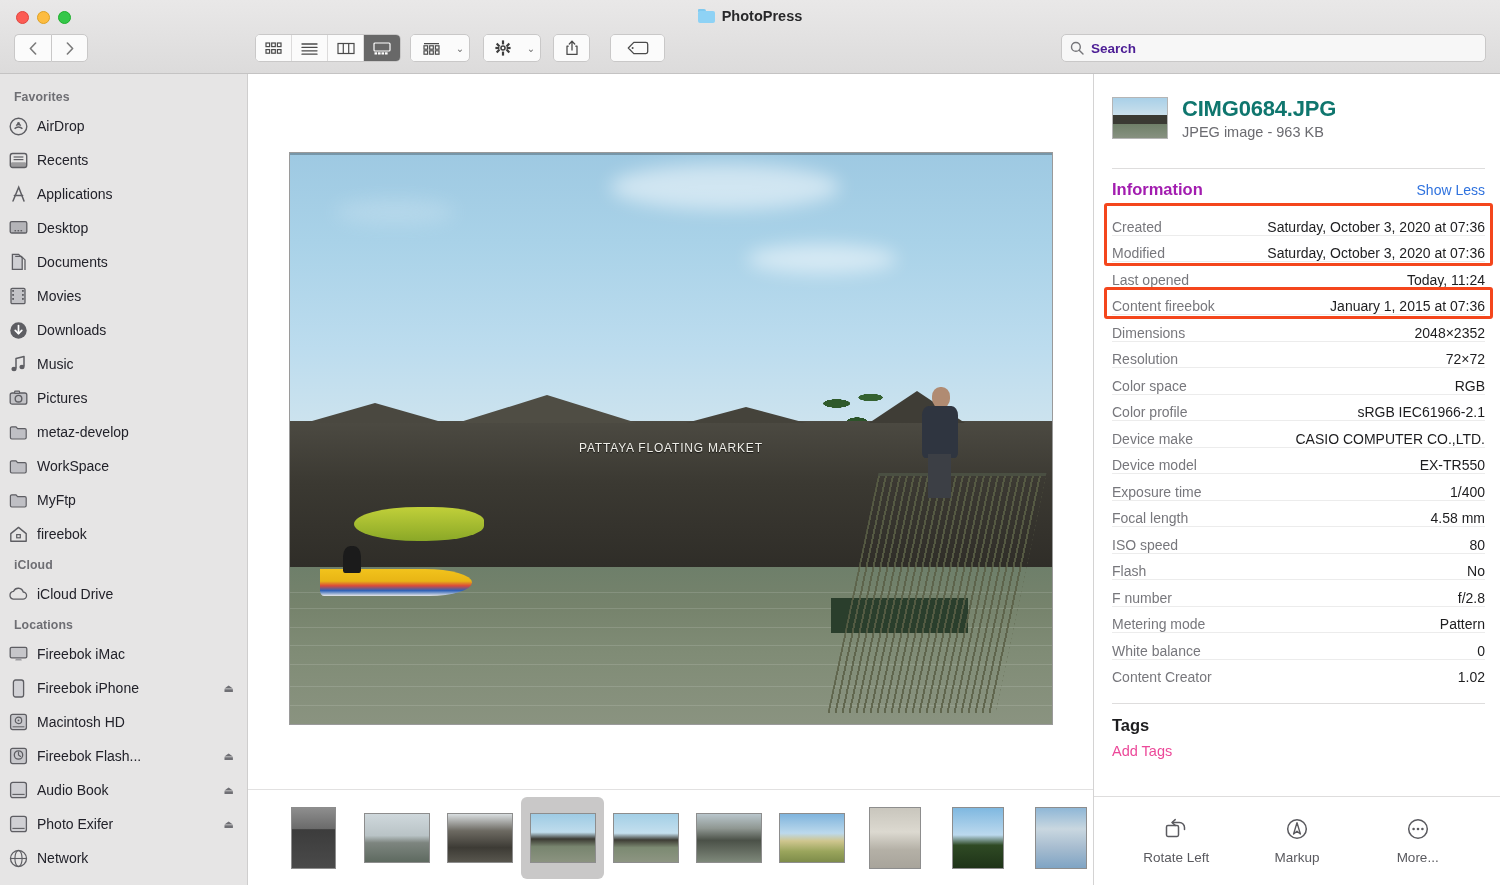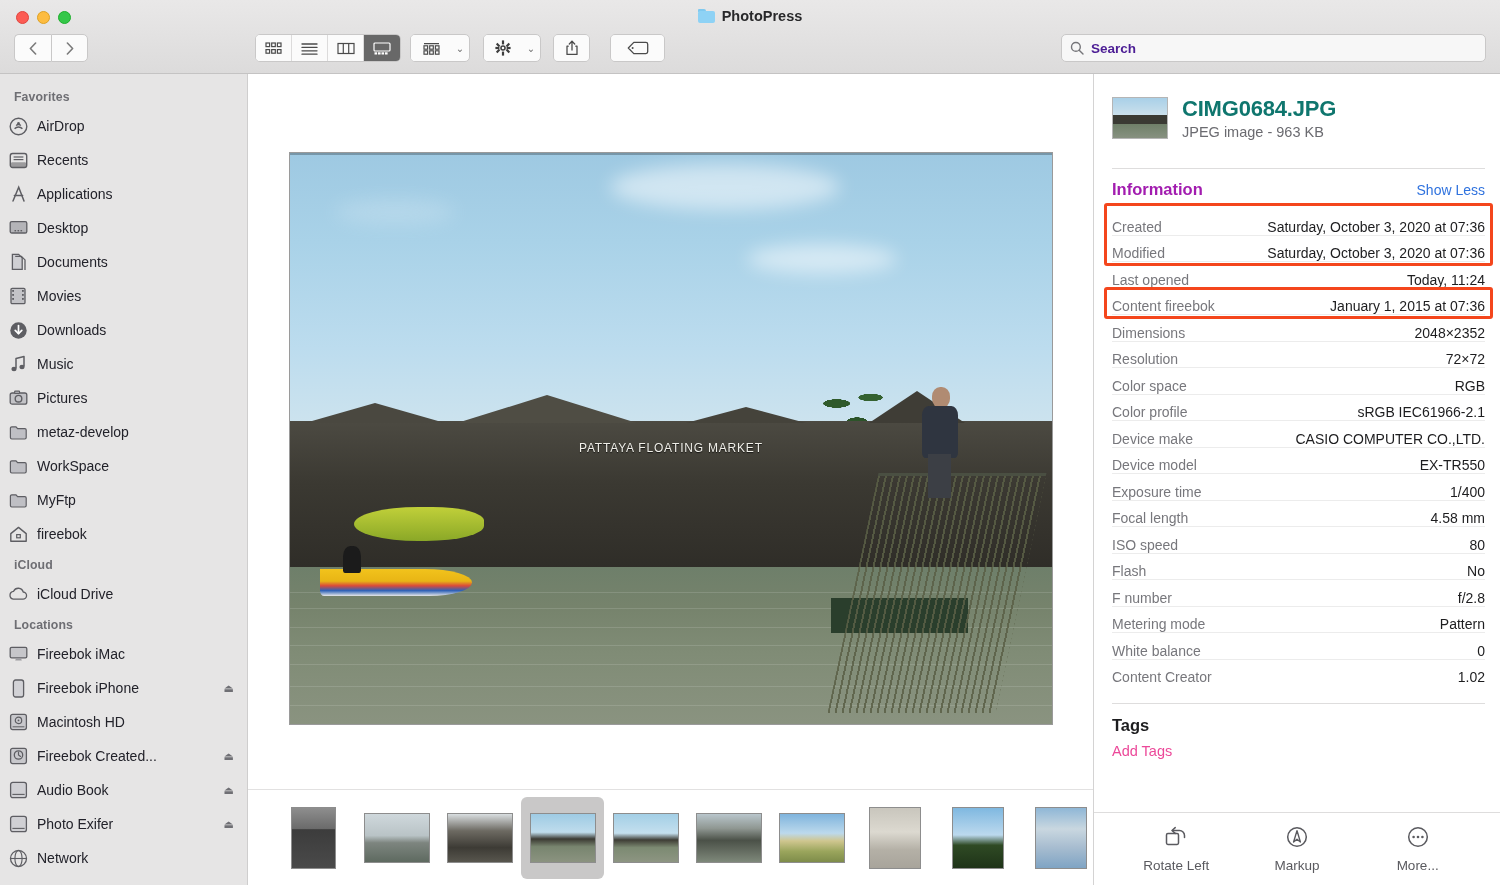--- a/index.html
+++ b/index.html
@@ -242,21 +242,21 @@
 
   .hl {
     position: absolute; border: 3.5px solid #f4461c; border-radius: 3px;
     pointer-events: none; left: -8px; right: -8px;
   }
 
   .tags-head { font-size: 16.5px; font-weight: bold; color: #1d1d1f; padding: 12px 0 8px; }
   .tags-ph { font-size: 14.5px; color: #ec4899; }
 
   .info-toolbar {
-    position: absolute; left: 0; right: 0; bottom: 0; height: 73px;
+    position: absolute; left: 0; right: 0; bottom: 0; height: 89px;
     background: #ffffff; border-top: 1px solid #dedddd;
     display: flex; align-items: center; justify-content: space-around; padding: 0 22px;
   }
   .tb-action { display: flex; flex-direction: column; align-items: center; gap: 9px; width: 100px; }
   .tb-action .lbl { font-size: 13.5px; color: #5a5a5f; }
 </style>
 </head>
 <body>
 
 <div class="window">
@@ -604,21 +604,21 @@
       </div>
 
       <div class="sb-item">
         <span class="sb-ico">
           <svg width="19" height="18" viewBox="0 0 19 18">
               <rect x="1.6" y="1.4" width="15.8" height="15.2" rx="2" fill="#c8c8cc" stroke="#5e5e63" stroke-width="1.3"></rect>
               <circle cx="9.5" cy="8" r="4.2" fill="none" stroke="#5e5e63" stroke-width="1.3"></circle>
               <path d="M9.5 5.2v2.8l2 1.4" fill="none" stroke="#5e5e63" stroke-width="1.2" stroke-linecap="round"></path>
             </svg>
         </span>
-        <span>Fireebok Created...</span>
+        <span>Fireebok Flash...</span>
         <span class="eject">⏏</span>
       </div>
 
       <div class="sb-item">
         <span class="sb-ico">
           <svg width="19" height="18" viewBox="0 0 19 18">
               <rect x="1.6" y="1.4" width="15.8" height="15.2" rx="2.2" fill="#d0d0d4" stroke="#5e5e63" stroke-width="1.3"></rect>
               <line x1="3.4" y1="13.4" x2="15.6" y2="13.4" stroke="#5e5e63" stroke-width="1.1"></line>
             </svg>
         </span>

